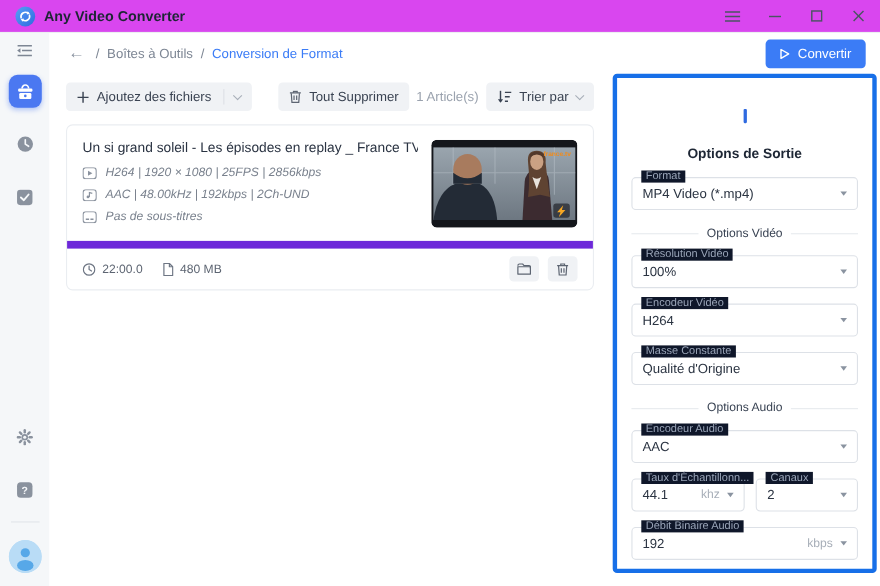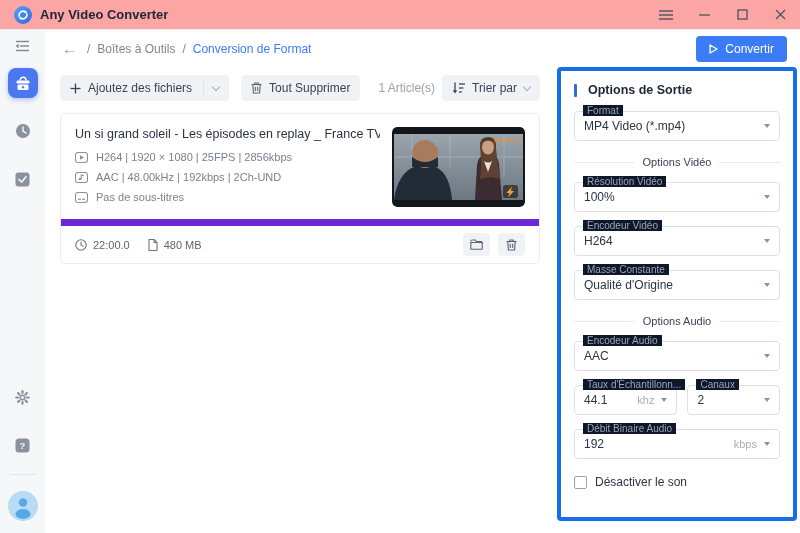--- a/index.html
+++ b/index.html
@@ -1,21 +1,21 @@
 <!DOCTYPE html>
 <html><head>
 <meta charset="utf-8">
 <style>
   * { margin:0; padding:0; box-sizing:border-box; }
   html,body { width:800px; height:533px; }
   body { font-family:"Liberation Sans", sans-serif; background:#fff; color:#2a3342; overflow:hidden; }
   .window { width:800px; height:533px; display:flex; flex-direction:column; background:#fff; }
 
   
-  .titlebar { height:30px; display:flex; align-items:center; padding:0 12px 0 14px; border-bottom:1px solid #edeff2; background:#fca5a5; flex:0 0 auto; }
+  .titlebar { height:30px; display:flex; align-items:center; padding:0 12px 0 14px; border-bottom:1px solid #edeff2; background:#d946ef; flex:0 0 auto; }
   .logo { width:18px; height:18px; border-radius:50%; background:linear-gradient(135deg,#57a0f5,#2f6ae0); display:flex; align-items:center; justify-content:center; margin-right:8px; }
   .app-title { font-size:13px; font-weight:bold; color:#1d2634; }
   .tb-right { margin-left:auto; display:flex; align-items:center; gap:22px; }
   .tb-btn { display:flex; align-items:center; justify-content:center; width:16px; height:16px; cursor:default; }
 
   
   .body { flex:1; display:flex; min-height:0; }
 
   
   .sidebar { width:45px; background:#f5f7f9; display:flex; flex-direction:column; align-items:center; flex:0 0 auto; padding:10px 0 12px; }
@@ -35,41 +35,41 @@
   .crumb-active { color:#3b7cf6; }
   .convert-btn { margin-left:auto; height:26px; padding:0 13px; background:#3b7cf6; color:#fff; border:none; border-radius:4px; font-size:12px; display:flex; align-items:center; gap:7px; font-family:inherit; }
 
   .content { flex:1; display:flex; min-height:0; }
   .list-area { flex:1; padding:8px 17px 0 15px; min-width:0; }
 
   
   .toolbar { display:flex; align-items:center; }
   .tool-btn { height:26px; background:#f0f2f5; border:none; border-radius:4px; display:flex; align-items:center; gap:7px; padding:0 10px; font-size:12px; color:#3a московской4352; color:#3a4352; font-family:inherit; }
   .tool-btn .btn-sep { width:1px; height:14px; background:#dde0e5; margin:0 2px 0 4px; }
-  .gap12 { margin-left:12px; }
+  .gap12 { margin-left:24px; }
   .count-label { margin-left:auto; font-size:12px; color:#9aa2ae; margin-right:7px; }
   .chev { width:6px; height:6px; border-right:1.4px solid #a7aeb8; border-bottom:1.4px solid #a7aeb8; transform:rotate(45deg); margin-top:-3px; }
 
   
   .card { margin-top:12px; border:1px solid #eaedf1; border-radius:6px; background:#fff; }
   .card-top { display:flex; padding:13px 14px 12px; }
   .card-info { flex:1; min-width:0; padding-right:12px; }
   .card-title { font-size:12.5px; color:#2a3342; margin-bottom:10px; white-space:nowrap; overflow:hidden; }
-  .info-row { display:flex; align-items:center; gap:8px; font-size:11px; color:#79818d; margin-bottom:8px; }
+  .info-row { display:flex; align-items:center; gap:8px; font-size:11px; color:#79818d; margin-bottom:8px;font-style:italic; }
   .info-row:last-child { margin-bottom:0; }
   .thumb { width:133px; height:80px; border-radius:5px; overflow:hidden; flex:0 0 auto; }
   .card-bottom { border-top:7px solid #6d28d9; display:flex; align-items:center; padding:7px 14px; }
   .meta { display:flex; align-items:center; gap:6px; font-size:11px; color:#5d6572; margin-right:18px; }
   .card-actions { margin-left:auto; display:flex; gap:8px; }
   .icon-btn { width:27px; height:23px; background:#f0f2f5; border:none; border-radius:4px; display:flex; align-items:center; justify-content:center; }
 
   
   .panel-wrap { flex:0 0 auto; width:240px; margin:0 3px 12px 0; }
   .panel { width:240px; height:454px; border:4px solid #176fe8; border-radius:4px; background:#fff; padding:10px 13px 0; overflow:hidden; }
-  .panel-header { display:flex; align-items:center; gap:11px; margin:2px 0 4px; }
+  .panel-header { display:flex; align-items:center; gap:21px; margin:18px 0 4px;flex-direction:column; }
   .panel-bar { width:3px; height:13px; background:#2f6ae0; border-radius:1px; }
   .panel-title { font-size:12.5px; font-weight:bold; color:#1d2634; }
   .field { position:relative; border:1px solid #dde1e7; border-radius:4px; height:30px; display:flex; align-items:center; padding:0 9px; margin-top:14px; background:#fff; }
   .field-label { position:absolute; top:-7px; left:8px; background:#0f172a; padding:0 4px; font-size:10px; color:#9aa5b8; white-space:nowrap; }
   .field-value { font-size:12px; color:#2b3442; white-space:nowrap; overflow:hidden; }
   .field .unit { margin-left:auto; font-size:11px; color:#a7aeb8; padding-right:7px; }
   .field .caret { margin-left:auto; width:0; height:0; border-left:3.5px solid transparent; border-right:3.5px solid transparent; border-top:4.5px solid #8a93a0; }
   .field .unit + .caret, .field .unit ~ .caret { margin-left:0; }
   .field-row { display:flex; gap:10px; }
   .field-row .field { flex:1; min-width:0; }

